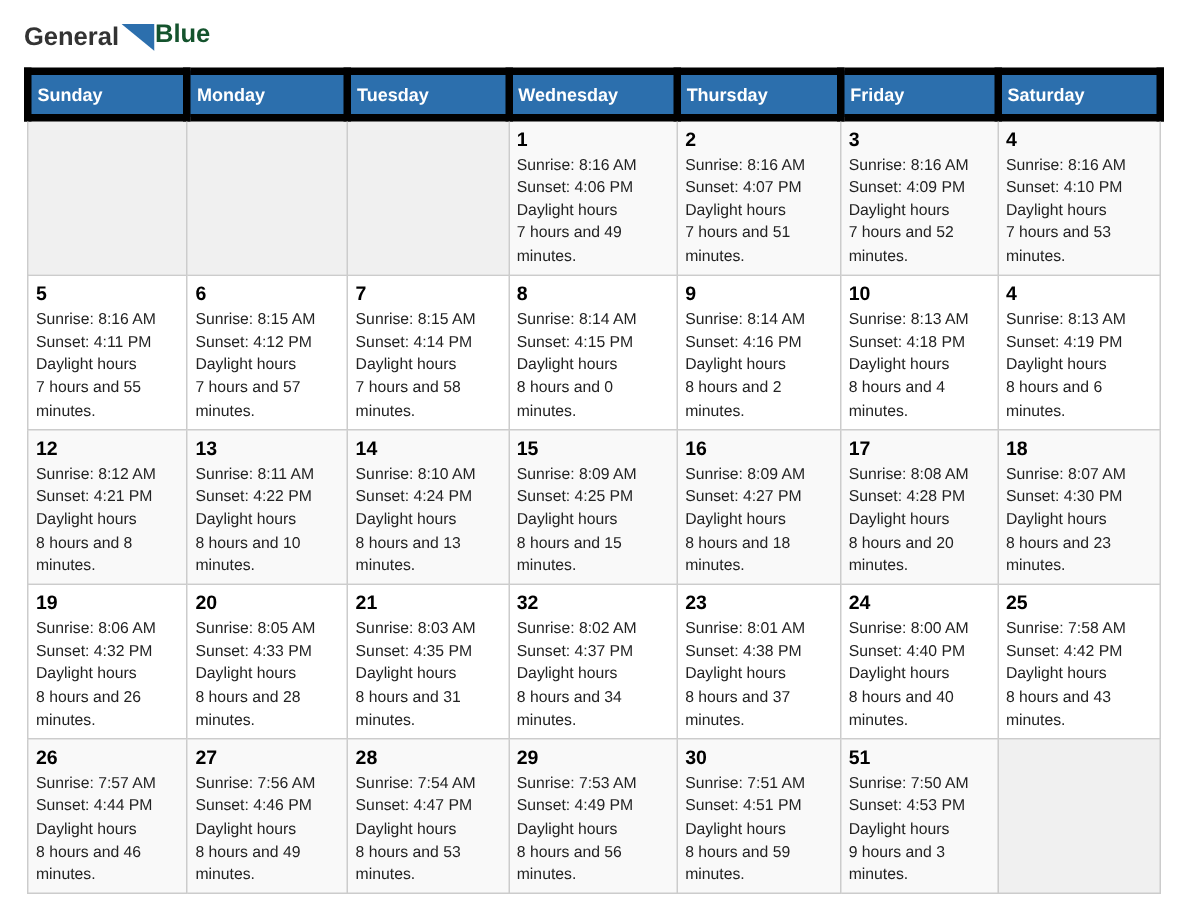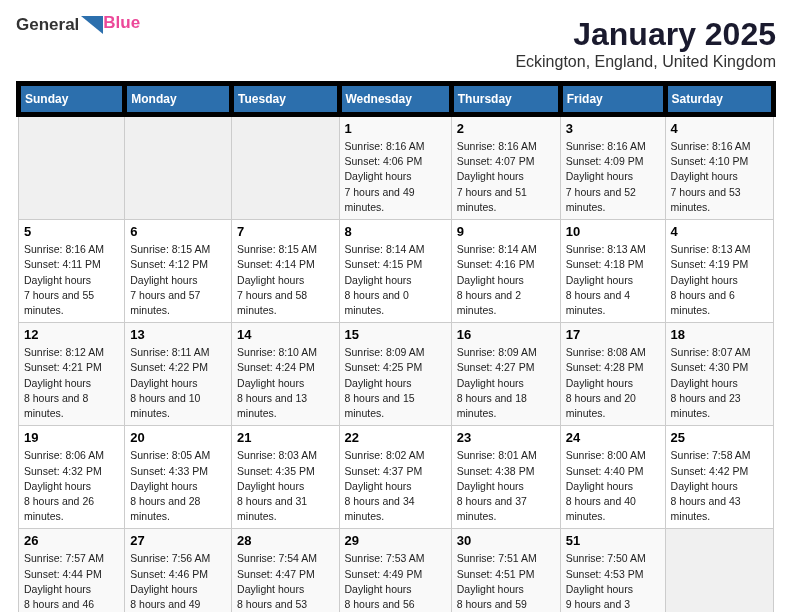--- a/index.html
+++ b/index.html
@@ -87,27 +87,23 @@
 
 <div class="header-area">
   <div class="logo">
   <div style="display:flex;flex-direction:row;line-height:1.1;">
     <div style="display:flex;align-items:center;gap:2px;">
       <span style="font-size:17px;font-weight:bold;color:#333;">General</span>
       <svg width="22" height="18" viewBox="0 0 22 18">
         <polygon points="0,0 22,0 22,18" fill="#2c6fad"></polygon>
       </svg>
     </div>
-    <span style="font-size:17px;font-weight:bold;color:#ec4899;margin-top:-2px;">Blue</span>
+    <span style="font-size:17px;font-weight:bold;color:#14532d;margin-top:-2px;">Blue</span>
   </div>
 </div>
-  <div class="title-area">
-    <div class="main-title">January 2025</div>
-    <div class="subtitle">Eckington, England, United Kingdom</div>
-  </div>
 </div>
 
 <table>
   <thead>
     <tr>
     <th>Sunday</th>
         <th>Monday</th>
         <th>Tuesday</th>
         <th>Wednesday</th>
         <th>Thursday</th>
@@ -204,21 +200,21 @@
         </td>
         <td>
           <span class="day-number">20</span>
           <div class="day-info">Sunrise: 8:05 AM<br>Sunset: 4:33 PM<br>Daylight hours<br>8 hours and 28 minutes.</div>
         </td>
         <td>
           <span class="day-number">21</span>
           <div class="day-info">Sunrise: 8:03 AM<br>Sunset: 4:35 PM<br>Daylight hours<br>8 hours and 31 minutes.</div>
         </td>
         <td>
-          <span class="day-number">22</span>
+          <span class="day-number">32</span>
           <div class="day-info">Sunrise: 8:02 AM<br>Sunset: 4:37 PM<br>Daylight hours<br>8 hours and 34 minutes.</div>
         </td>
         <td>
           <span class="day-number">23</span>
           <div class="day-info">Sunrise: 8:01 AM<br>Sunset: 4:38 PM<br>Daylight hours<br>8 hours and 37 minutes.</div>
         </td>
         <td>
           <span class="day-number">24</span>
           <div class="day-info">Sunrise: 8:00 AM<br>Sunset: 4:40 PM<br>Daylight hours<br>8 hours and 40 minutes.</div>
         </td>

